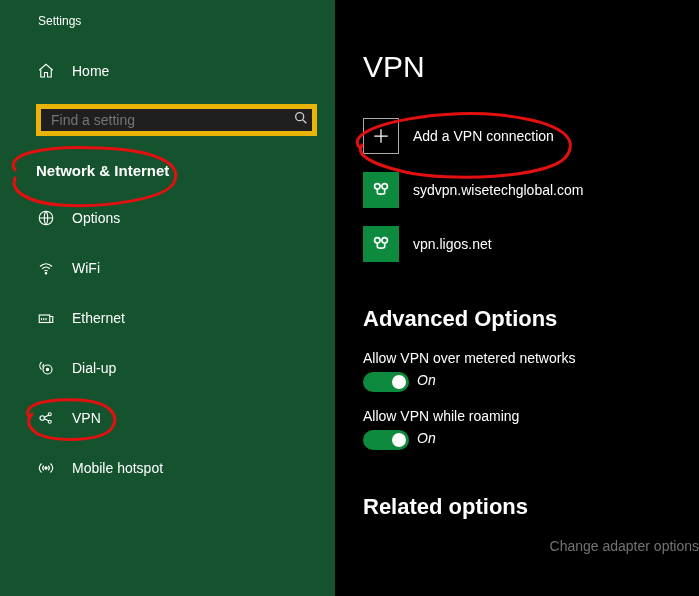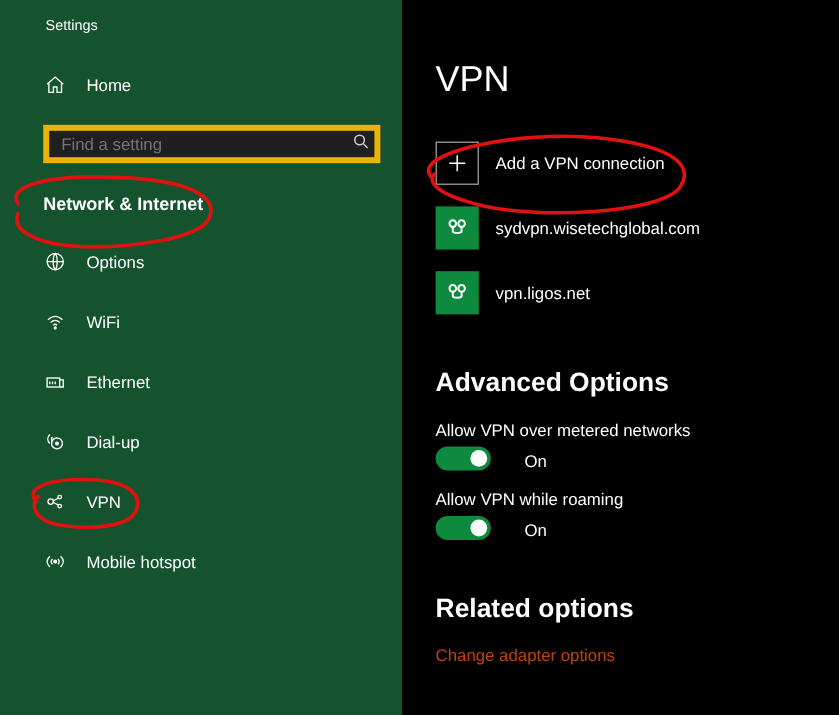--- a/index.html
+++ b/index.html
@@ -99,44 +99,46 @@
     margin-top: 44px;
     margin-bottom: 18px;
   }
   .toggle-block { margin-bottom: 16px; }
   .toggle-label {
     font-size: 14px;
     margin-bottom: 6px;
     display: block;
   }
   .toggle-row {
-    display: flex; align-items: flex-end;
-    gap: 28px;
+    display: flex; align-items: flex-start;
+    gap: 8px;
+    font-style: italic;
   }
   .toggle {
     width: 46px; height: 20px;
     border-radius: 10px;
     background: #0d8a3d;
     position: relative;
     cursor: pointer;
   }
   .toggle::after {
     content: '';
     position: absolute;
     right: 3px; top: 3px;
     width: 14px; height: 14px;
     border-radius: 50%;
     background: #fff;
   }
   .toggle-state { font-size: 14px; }
   .related-link {
-    color: #c2410c;
+    color: #737373;
     font-size: 14px;
     margin-top: 6px;
     cursor: pointer;
+    text-align: right;
   }
   
   
   .scribble {
     position: absolute;
     pointer-events: none;
   }
 </style>
 </head>
 <body>

